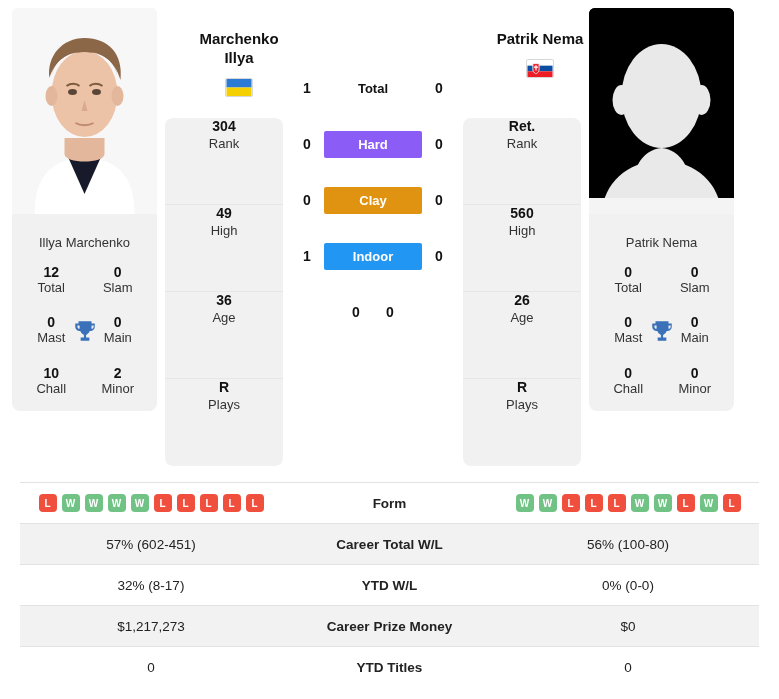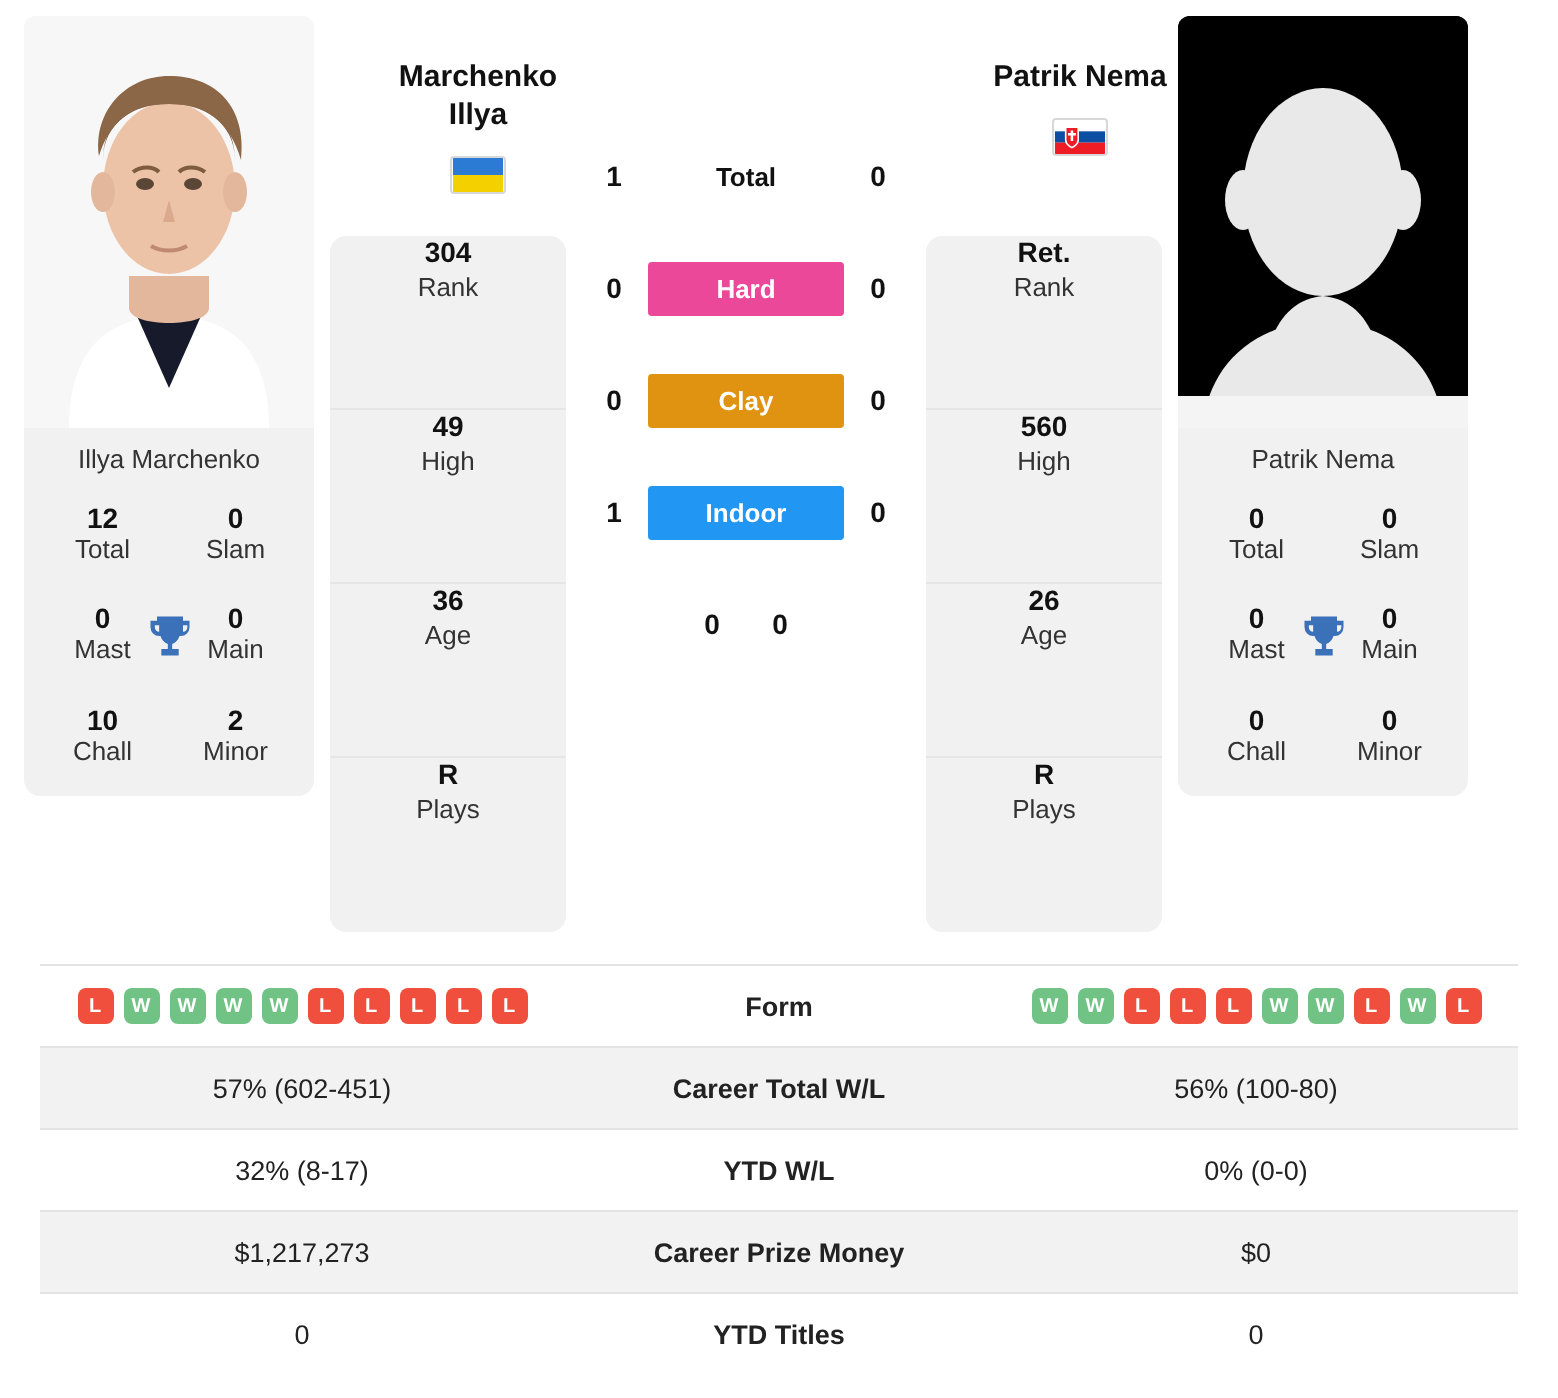--- a/index.html
+++ b/index.html
@@ -31,21 +31,21 @@
     position: relative;
   }
   .photo-left { background: linear-gradient(#f3f3f3, #ffffff); }
   .photo-right { background: #000000; }
 
   .photo svg { display: block; width: 100%; height: 100%; }
 
   .career-card {
     background: #f1f1f1;
     border-radius: 0 0 8px 8px;
-    padding: 8px 6px 14px 6px;
+    padding: 21px 6px 14px 6px;
     text-align: center;
   }
   .career-name {
     font-size: 13px; color: #333; margin-bottom: 14px; white-space: nowrap;
   }
   .career-grid {
     display: grid;
     grid-template-columns: 1fr 1fr;
     row-gap: 18px;
     position: relative;
@@ -222,21 +222,21 @@
     </div>
 
     <div class="surface-col">
       <div class="srow">
         <div class="scount">1</div>
         <div class="slabel plain">Total</div>
         <div class="scount">0</div>
       </div>
       <div class="srow">
         <div class="scount">0</div>
-        <div class="slabel" style="background:#ec4899">Hard</div>
+        <div class="slabel" style="background:#8b5cf6">Hard</div>
         <div class="scount">0</div>
       </div>
       <div class="srow">
         <div class="scount">0</div>
         <div class="slabel" style="background:#e09310">Clay</div>
         <div class="scount">0</div>
       </div>
       <div class="srow">
         <div class="scount">1</div>
         <div class="slabel" style="background:#2196f3">Indoor</div>

